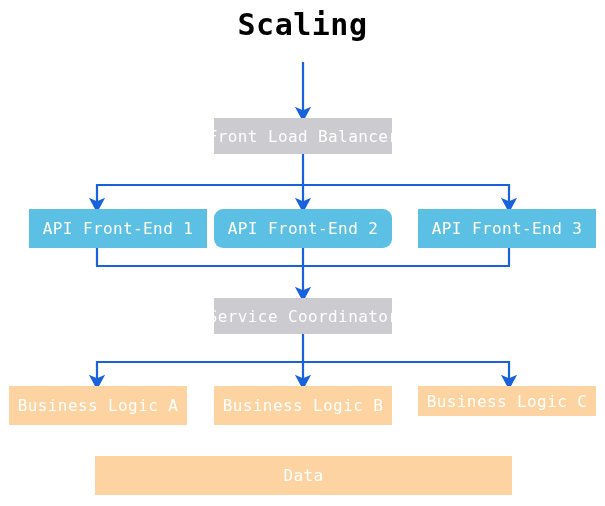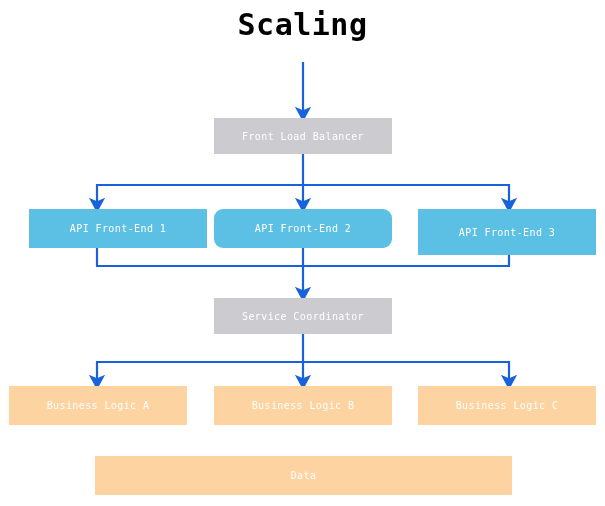--- a/index.html
+++ b/index.html
@@ -41,21 +41,21 @@
     pointer-events: none;
   }
   .node {
     position: absolute;
     display: flex;
     align-items: center;
     justify-content: center;
     box-sizing: border-box;
     color: #ffffff;
     font-family: "DejaVu Sans Mono", "Liberation Mono", monospace;
-    font-size: 10px;
+    font-size: 16px;
     letter-spacing: 0.4px;
     white-space: nowrap;
     user-select: none;
   }
   .node-gray   { background: #cccbd0; }
   .node-blue   { background: #5bc0e4; }
   .node-orange { background: #fcd3a1; text-align: center; }
 </style>
 </head>
 <body>
@@ -105,37 +105,37 @@
   </div>
 
   <div class="node node-blue" style="left:9px; top:209px; width:178px; height:39px;margin-left:20px;">
     <span>API Front-End 1</span>
   </div>
 
   <div class="node node-blue" style="left:214px; top:209px; width:178px; height:39px;border-radius:9px;">
     <span>API Front-End 2</span>
   </div>
 
-  <div class="node node-blue" style="left:418px; top:209px; width:178px; height:46px;">
+  <div class="node node-blue" style="left:418px; top:209px; width:178px; height:39px;">
     <span>API Front-End 3</span>
   </div>
 
   <div class="node node-gray" style="left:214px; top:298px; width:178px; height:36px;">
     <span>Service Coordinator</span>
   </div>
 
   <div class="node node-orange" style="left:9px; top:386px; width:178px; height:39px;">
     <span>Business Logic A</span>
   </div>
 
   <div class="node node-orange" style="left:214px; top:386px; width:178px; height:39px;">
     <span>Business Logic B</span>
   </div>
 
-  <div class="node node-orange" style="left:418px; top:386px; width:178px; height:39px;">
+  <div class="node node-orange" style="left:418px; top:386px; width:178px; height:30px;">
     <span>Business Logic C</span>
   </div>
 
   <div class="node node-orange" style="left:95px; top:456px; width:417px; height:39px;">
     <span>Data</span>
   </div>
 
 </div>
 
 </body></html>

